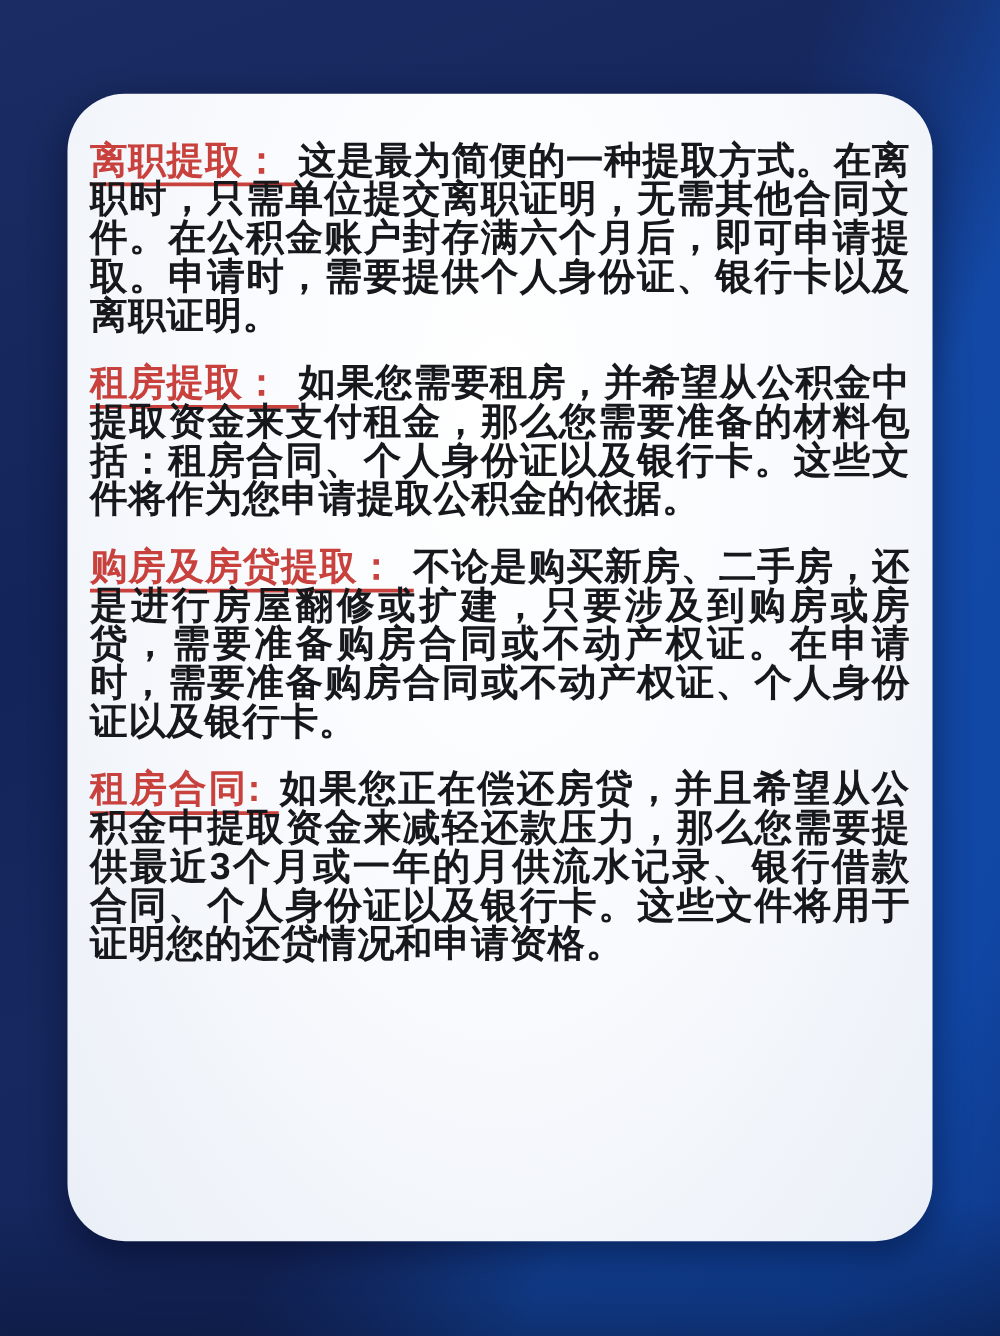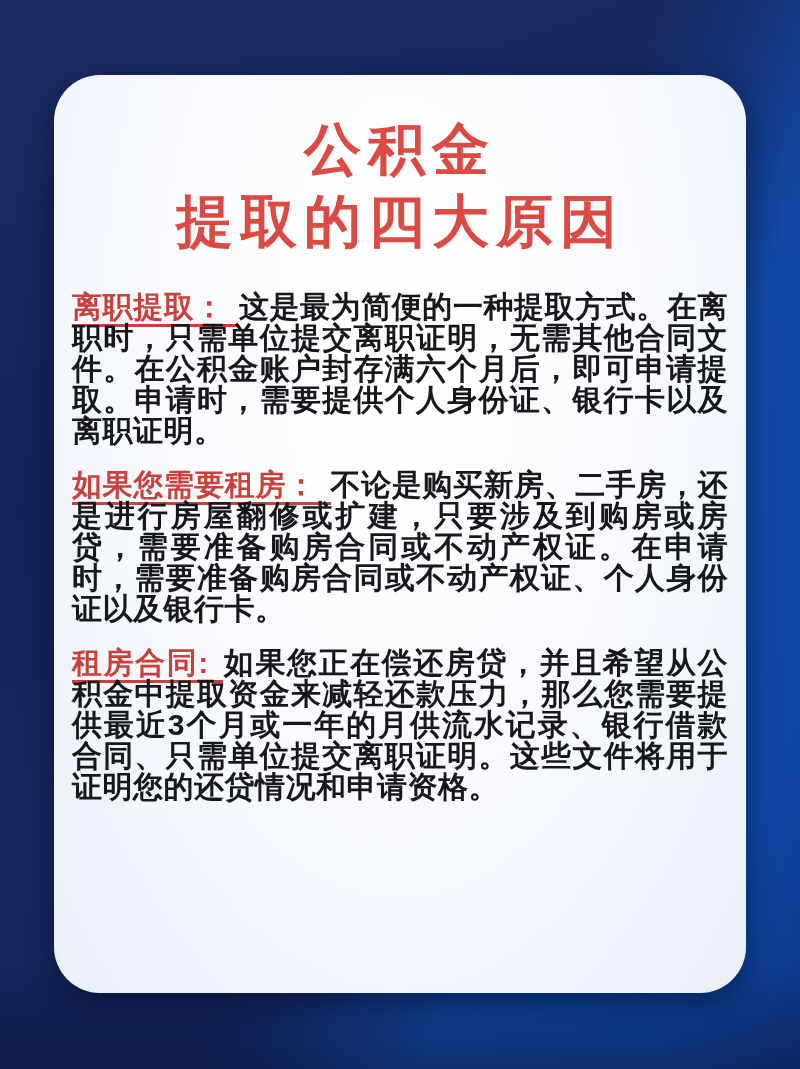--- a/index.html
+++ b/index.html
@@ -68,29 +68,26 @@
     padding-right: 14px;
     padding-bottom: 1px;
   }
 </style>
 </head>
 <body>
 
 <div class="stage">
   <div class="card">
 
-    <h1 class="title">
-      <span class="title-line">公积金</span>
-      <span class="title-line">提取的四大原因</span>
-    </h1>
 
     <div class="sections">
 
       <p class="section"><span class="heading">离职提取：</span><span>这是最为简便的一种提取方式。在离职时，只需单位提交离职证明，无需其他合同文件。在公积金账户封存满六个月后，即可申请提取。申请时，需要提供个人身份证、银行卡以及离职证明。</span></p>
 
+      <p class="section"><span class="heading">租房提取：</span><span>如果您需要租房，并希望从公积金中提取资金来支付租金，那么您需要准备的材料包括：租房合同、个人身份证以及银行卡。这些文件将作为您申请提取公积金的依据。</span></p>
 
-      <p class="section"><span class="heading">如果您需要租房：</span><span>不论是购买新房、二手房，还是进行房屋翻修或扩建，只要涉及到购房或房贷，需要准备购房合同或不动产权证。在申请时，需要准备购房合同或不动产权证、个人身份证以及银行卡。</span></p>
+      <p class="section"><span class="heading">购房及房贷提取：</span><span>不论是购买新房、二手房，还是进行房屋翻修或扩建，只要涉及到购房或房贷，需要准备购房合同或不动产权证。在申请时，需要准备购房合同或不动产权证、个人身份证以及银行卡。</span></p>
 
-      <p class="section"><span class="heading">租房合同:</span><span>如果您正在偿还房贷，并且希望从公积金中提取资金来减轻还款压力，那么您需要提供最近3个月或一年的月供流水记录、银行借款合同、只需单位提交离职证明。这些文件将用于证明您的还贷情况和申请资格。</span></p>
+      <p class="section"><span class="heading">租房合同:</span><span>如果您正在偿还房贷，并且希望从公积金中提取资金来减轻还款压力，那么您需要提供最近3个月或一年的月供流水记录、银行借款合同、个人身份证以及银行卡。这些文件将用于证明您的还贷情况和申请资格。</span></p>
 
     </div>
   </div>
 </div>
 
 </body></html>

